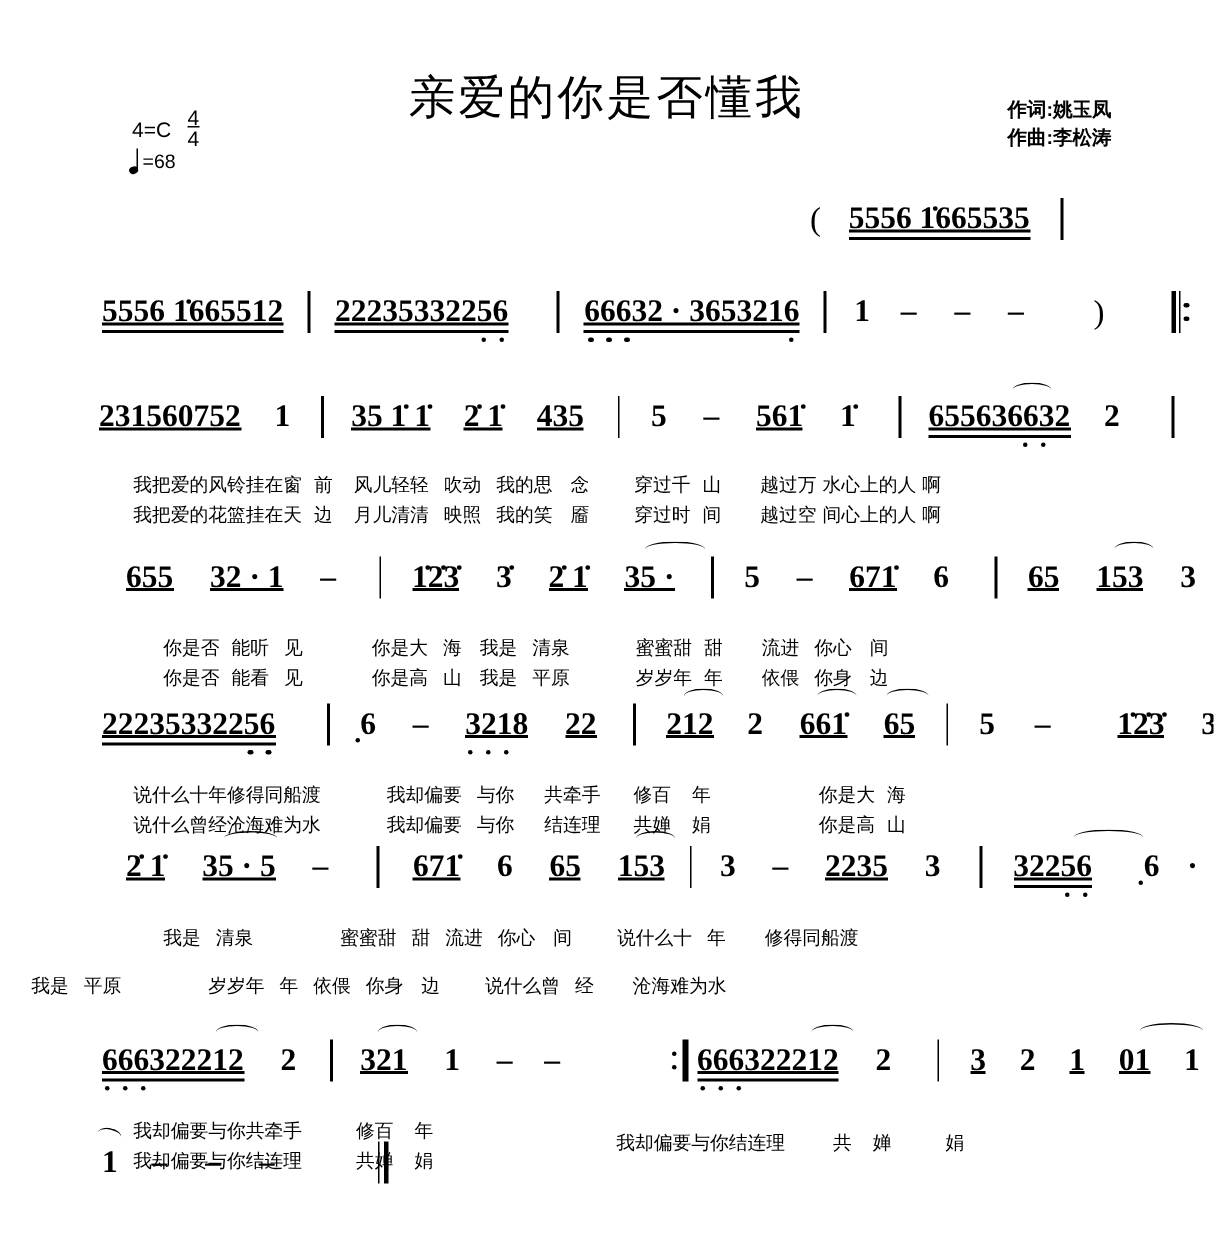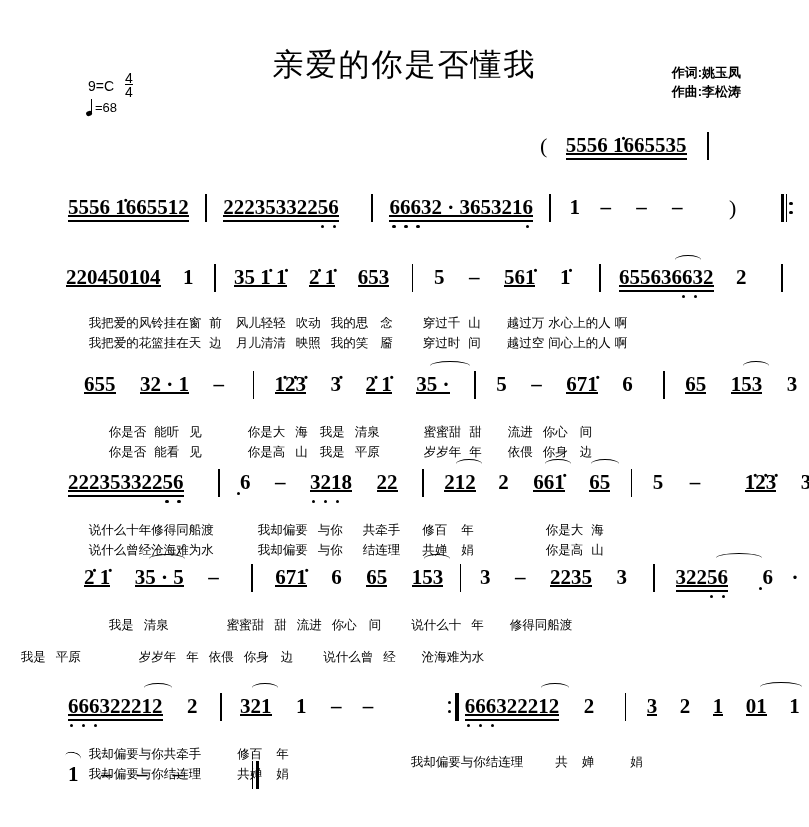--- a/index.html
+++ b/index.html
@@ -208,21 +208,21 @@
 <div class="sheet">
 
   <div class="title">亲爱的你是否懂我</div>
 
   <div class="credits">
     <div>作词:姚玉凤</div>
     <div>作曲:李松涛</div>
   </div>
 
   <div class="keysig">
-    <span class="kk">9=C</span>
+    <span class="kk">4=C</span>
     <span class="frac">
       <span class="num">4</span>
       <span class="den">4</span>
     </span>
   </div>
 
   <div class="tempo">
     <span class="qnote"></span><span>=68</span>
   </div>
 
@@ -260,31 +260,31 @@
       <span class="dash" style="letter-spacing:10px;">– – –</span>
       <span class="sp" style="width:26px;"></span>
       <span class="paren">)</span>
       <span class="sp" style="width:34px;"></span>
       <span class="repeat"><span class="line"></span><span class="line thin"></span><span class="dots"></span></span>
     </div>
   </div>
 
   <div class="row" style="top:265px;">
     <div class="notes" style="padding-left:66px;">
-      <span class="grp b1"><span class="digits">220450104</span></span>
+      <span class="grp b1"><span class="digits">231560752</span></span>
       <span class="sp" style="width:12px;"></span>
       <span>1</span>
       <span class="sp" style="width:10px;"></span>
       <span class="bar"></span>
       <span class="sp" style="width:8px;"></span>
       <span class="grp b1"><span class="digits">35 1̇ 1̇</span></span>
       <span class="sp" style="width:12px;"></span>
       <span class="grp b1"><span class="digits">2̇ 1̇</span></span>
       <span class="sp" style="width:12px;"></span>
-      <span class="grp b1"><span class="digits">653</span></span>
+      <span class="grp b1"><span class="digits">435</span></span>
       <span class="sp" style="width:12px;"></span>
       <span class="bar"></span>
       <span class="sp" style="width:10px;"></span>
       <span>5</span>
       <span class="sp" style="width:14px;"></span>
       <span class="dash">–</span>
       <span class="sp" style="width:14px;"></span>
       <span class="grp b1"><span class="digits">561̇</span></span>
       <span class="sp" style="width:14px;"></span>
       <span>1̇</span>

